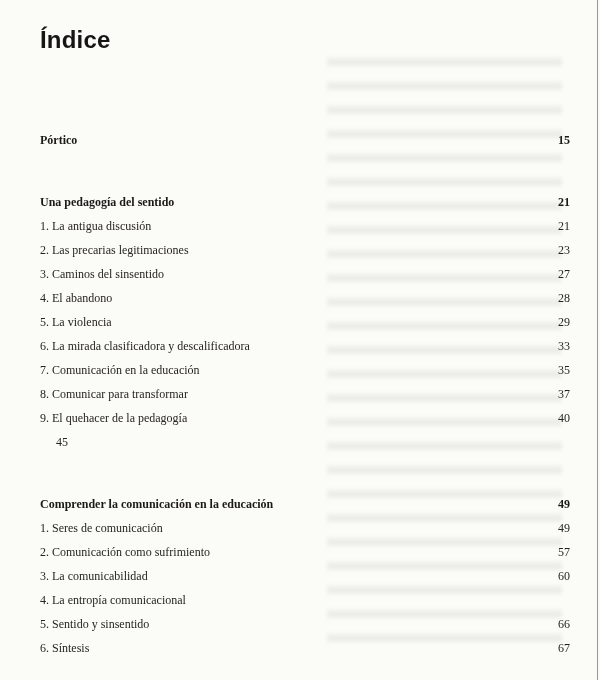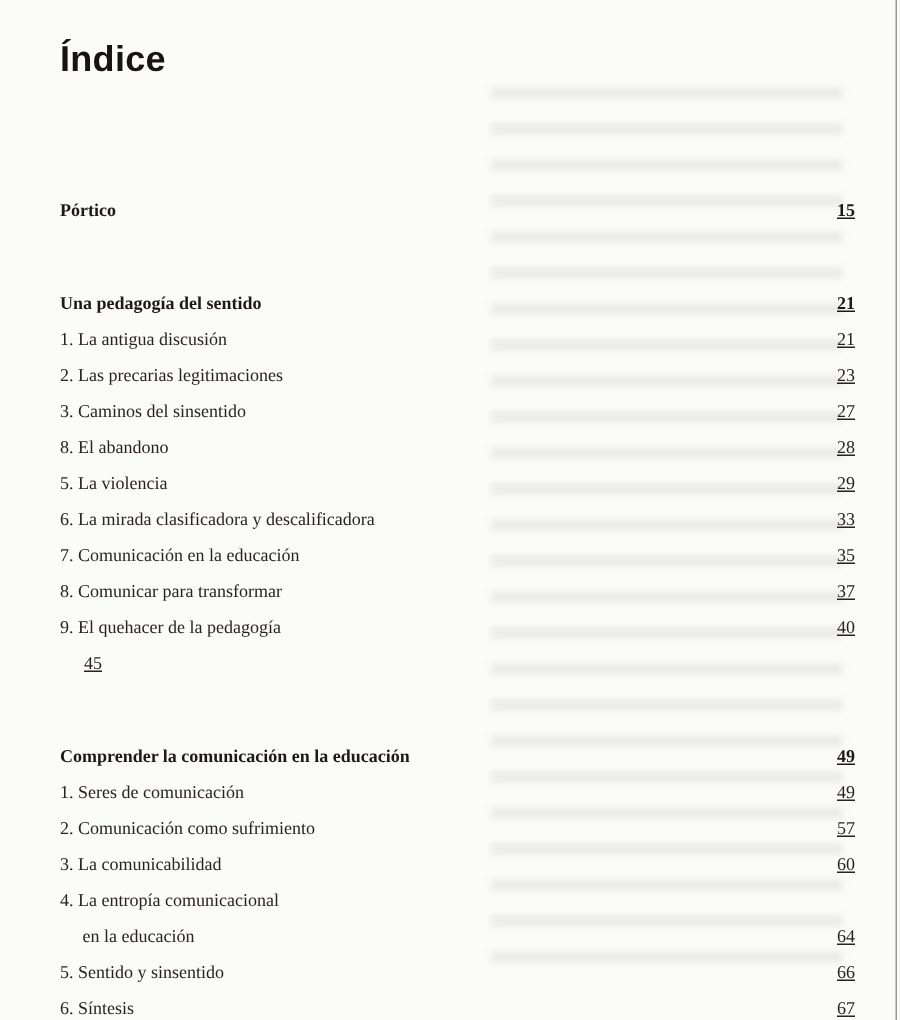--- a/index.html
+++ b/index.html
@@ -67,21 +67,20 @@
     line-height: 24px;
     color: #26241f;
   }
   .toc-row .entry-text {
     padding-right: 12px;
   }
   .toc-row .entry-page {
     white-space: nowrap;
     text-align: right;
     min-width: 28px;
-    text-decoration: underline;
   }
   .toc-row.bold {
     font-weight: bold;
     color: #1c1a17;
   }
   .toc-row.gap {
     margin-top: 38px;
   }
   .toc-row.indent .entry-text {
     padding-left: 15px;
@@ -112,21 +111,21 @@
     </div>
     <div class="toc-row">
       <span class="entry-text">2. Las precarias legitimaciones</span>
       <span class="entry-page">23</span>
     </div>
     <div class="toc-row">
       <span class="entry-text">3. Caminos del sinsentido</span>
       <span class="entry-page">27</span>
     </div>
     <div class="toc-row">
-      <span class="entry-text">8. El abandono</span>
+      <span class="entry-text">4. El abandono</span>
       <span class="entry-page">28</span>
     </div>
     <div class="toc-row">
       <span class="entry-text">5. La violencia</span>
       <span class="entry-page">29</span>
     </div>
     <div class="toc-row">
       <span class="entry-text">6. La mirada clasificadora y descalificadora</span>
       <span class="entry-page">33</span>
     </div>
@@ -159,24 +158,20 @@
       <span class="entry-page">57</span>
     </div>
     <div class="toc-row">
       <span class="entry-text">3. La comunicabilidad</span>
       <span class="entry-page">60</span>
     </div>
     <div class="toc-row">
       <span class="entry-text">4. La entropía comunicacional</span>
       <span class="entry-page"></span>
     </div>
-    <div class="toc-row indent">
-      <span class="entry-text">en la educación</span>
-      <span class="entry-page">64</span>
-    </div>
     <div class="toc-row">
       <span class="entry-text">5. Sentido y sinsentido</span>
       <span class="entry-page">66</span>
     </div>
     <div class="toc-row">
       <span class="entry-text">6. Síntesis</span>
       <span class="entry-page">67</span>
     </div>
   </div>
 </div>

